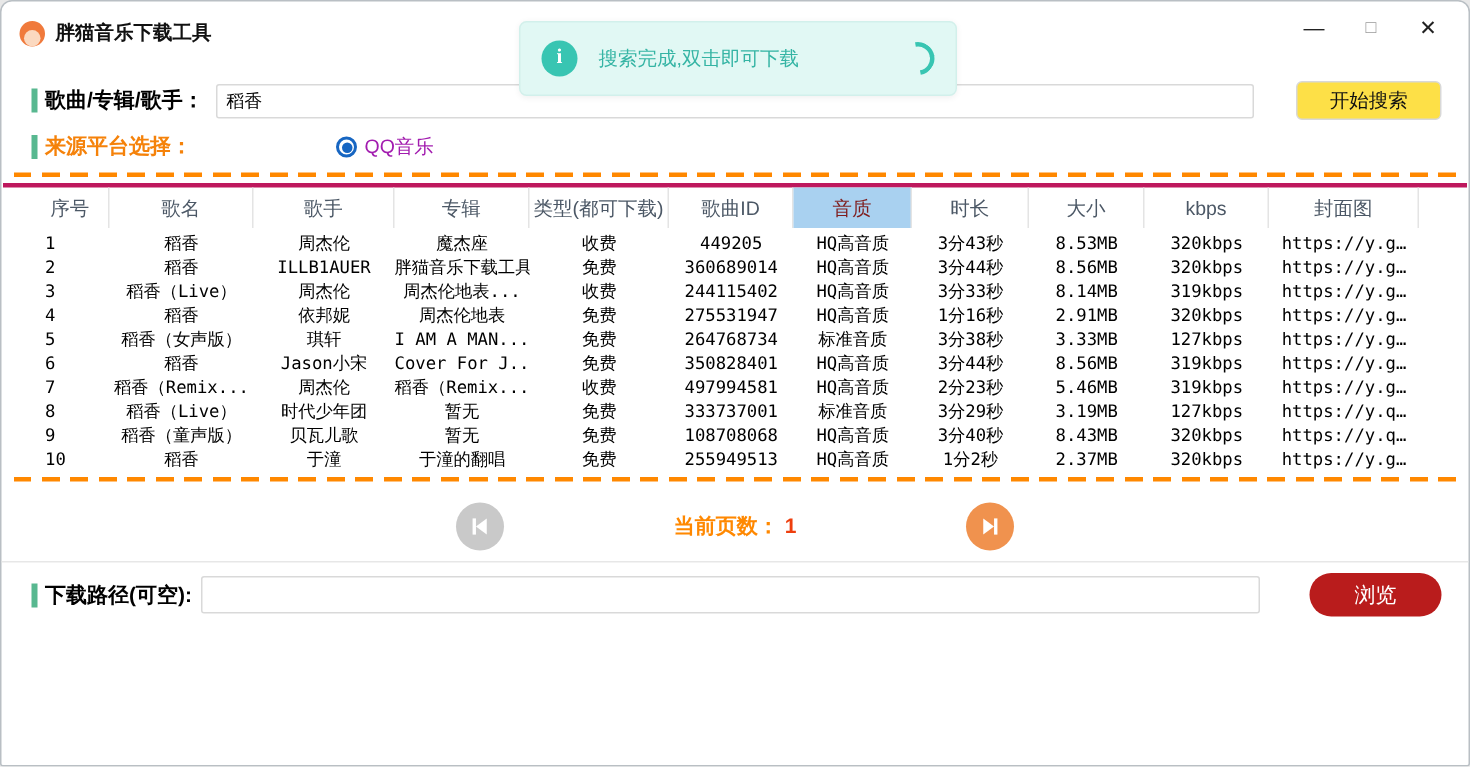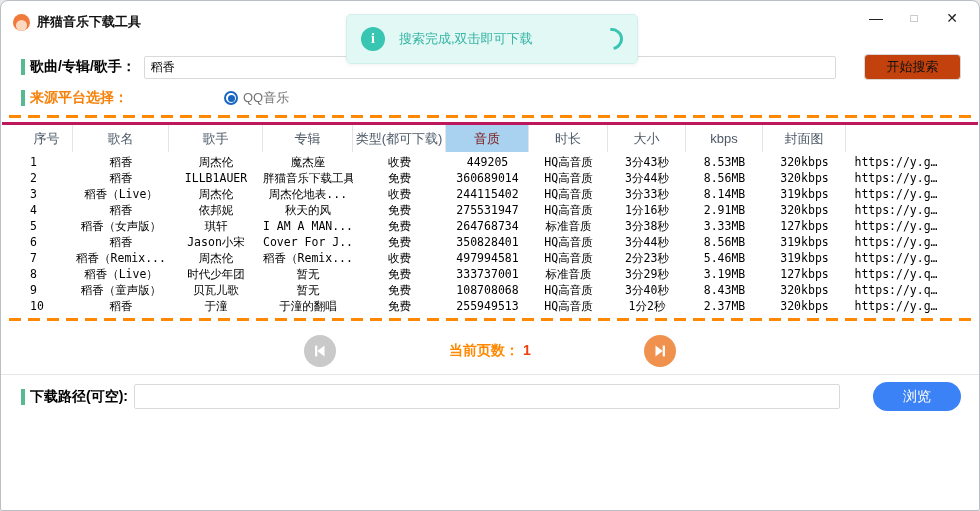--- a/index.html
+++ b/index.html
@@ -35,29 +35,29 @@
     transform:rotate(35deg); }
 
   
   .bar-label { display:flex; align-items:center; }
   .accent-bar { width:4px; height:16px; background:#58b890; margin-right:5px; flex:0 0 auto; }
   .row-search { position:absolute; left:20px; right:18px; top:53px; display:flex; align-items:center; }
   .lbl { font-size:14px; font-weight:bold; color:#000; white-space:nowrap; }
   .lbl.orange { color:#f5820a; }
   .search-input { width:692px; height:23px; margin-left:8px; border:1px solid #d9d9d9; border-radius:2px;
     font-size:12px; padding:0 6px; color:#000; outline:none; font-family:"Liberation Sans",sans-serif; }
-  .search-btn { margin-left:auto; width:97px; height:26px; background:#c2410c; border:1px solid #d8d8d8;
+  .search-btn { margin-left:auto; width:97px; height:26px; background:#fde047; border:1px solid #d8d8d8;
     border-radius:4px; font-size:13px; color:#111; cursor:pointer; }
 
   .row-platform { position:absolute; left:20px; top:88px; display:flex; align-items:center; }
   .radio-group { margin-left:96px; display:flex; align-items:center; }
   .radio { width:14px; height:14px; border-radius:50%; border:2px solid #1766c2; background:#fff;
     display:flex; align-items:center; justify-content:center; cursor:pointer; }
   .radio .dot { width:7px; height:7px; border-radius:50%; background:#1766c2; }
-  .radio-label { font-size:13px; color:#737373; margin-left:5px; }
+  .radio-label { font-size:13px; color:#a21caf; margin-left:5px; }
 
   .dash { position:absolute; left:8px; right:8px; height:3px;
     background:repeating-linear-gradient(90deg,#ff8800 0 12px,transparent 12px 19px); }
   .dash.top { top:114px; }
   .dash.bottom { top:317px; }
 
   
   .table { position:absolute; left:1px; right:1px; top:121px; border-top:3px solid #be185d; padding-left:19px; }
   .thead, .tr { display:grid; grid-template-columns:52px 96px 94px 90px 93px 83px 79px 78px 77px 83px 100px 1fr; }
   .thead { height:27px; align-items:stretch; }
@@ -78,21 +78,21 @@
   .pg-btn.next { background:#f0924e; }
   .pg-label { font-size:14px; font-weight:bold; color:#ff8800; }
   .pg-num { color:#ee3f0e; margin-left:4px; }
 
   .bottom-sep { position:absolute; top:373px; left:0; right:0; height:1px; background:#e7e7e7; }
 
   
   .row-path { position:absolute; left:20px; right:18px; top:381px; display:flex; align-items:center; }
   .path-input { width:706px; height:25px; margin-left:6px; border:1px solid #d9d9d9; border-radius:2px;
     font-size:12px; padding:0 6px; outline:none; font-family:"Liberation Sans",sans-serif; }
-  .browse-btn { margin-left:auto; width:88px; height:29px; background:#3b82f6; border:none; border-radius:15px;
+  .browse-btn { margin-left:auto; width:88px; height:29px; background:#b91c1c; border:none; border-radius:15px;
     color:#fff; font-size:14px; cursor:pointer; }
 </style>
 </head>
 <body>
 
 <div class="window">
 
   <div class="titlebar">
     <span class="app-icon"></span>
     <span class="title-text">胖猫音乐下载工具</span>
@@ -133,20 +133,21 @@
 
   <div class="dash top"></div>
 
   <div class="table">
     <div class="thead">
         <div class="th">序号</div>
         <div class="th">歌名</div>
         <div class="th">歌手</div>
         <div class="th">专辑</div>
         <div class="th">类型(都可下载)</div>
+        <div class="th">歌曲ID</div>
         <div class="th hl">音质</div>
         <div class="th">时长</div>
         <div class="th">大小</div>
         <div class="th">kbps</div>
         <div class="th">封面图</div>
       </div>
     <div class="tbody">
         <div class="tr">
           <div class="td idx">1</div>
           <div class="td">稻香</div>
@@ -183,21 +184,21 @@
           <div class="td">HQ高音质</div>
           <div class="td">3分33秒</div>
           <div class="td">8.14MB</div>
           <div class="td">319kbps</div>
           <div class="td">https://y.g…</div>
         </div>
         <div class="tr">
           <div class="td idx">4</div>
           <div class="td">稻香</div>
           <div class="td">依邦妮</div>
-          <div class="td">秋天的风</div>
+          <div class="td">周杰伦地表</div>
           <div class="td">免费</div>
           <div class="td">275531947</div>
           <div class="td">HQ高音质</div>
           <div class="td">1分16秒</div>
           <div class="td">2.91MB</div>
           <div class="td">320kbps</div>
           <div class="td">https://y.g…</div>
         </div>
         <div class="tr">
           <div class="td idx">5</div>

